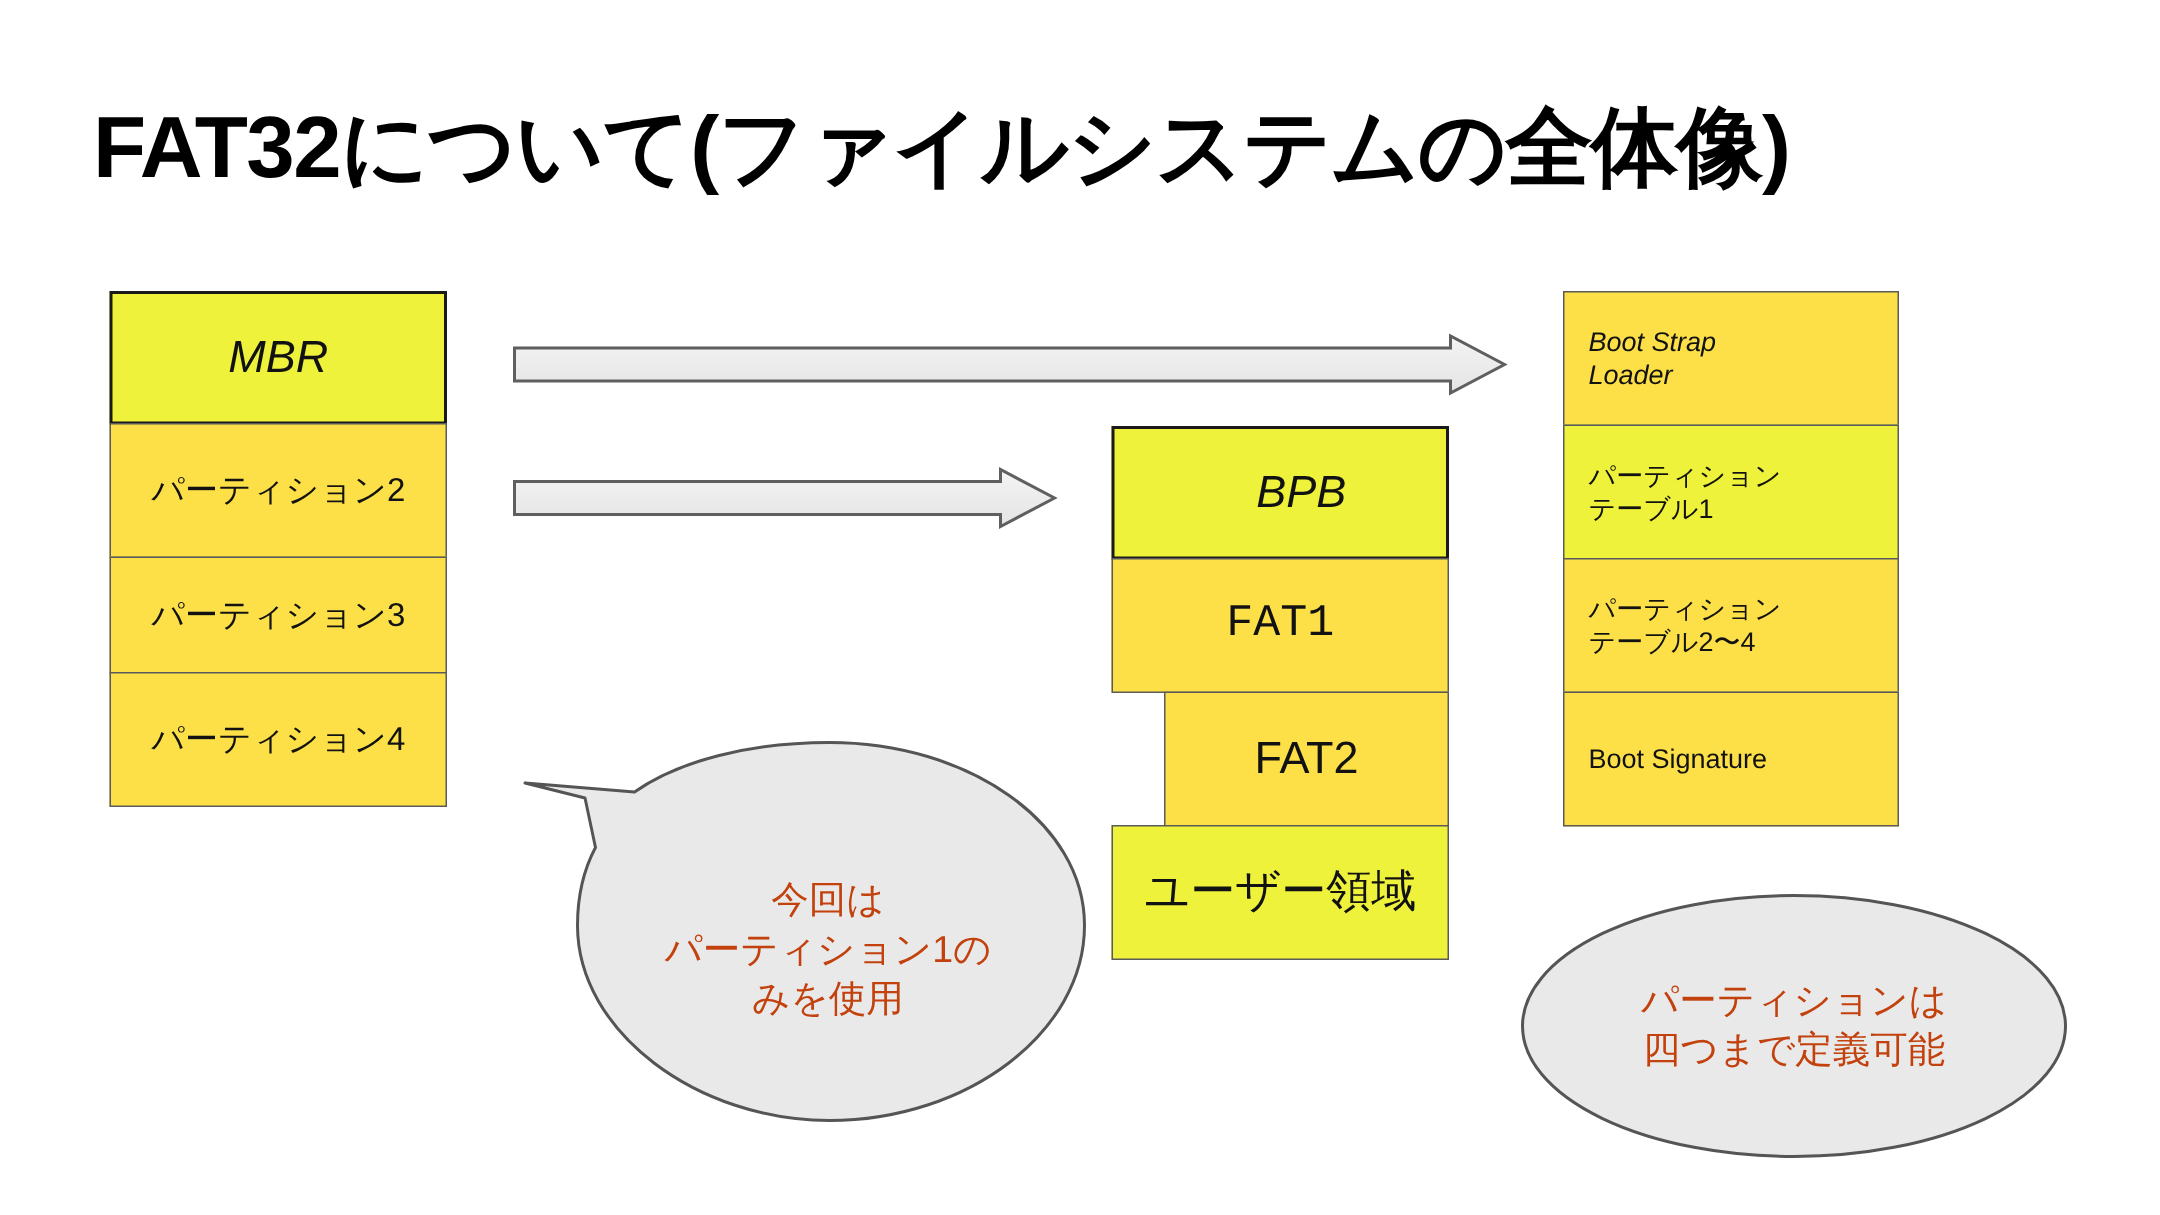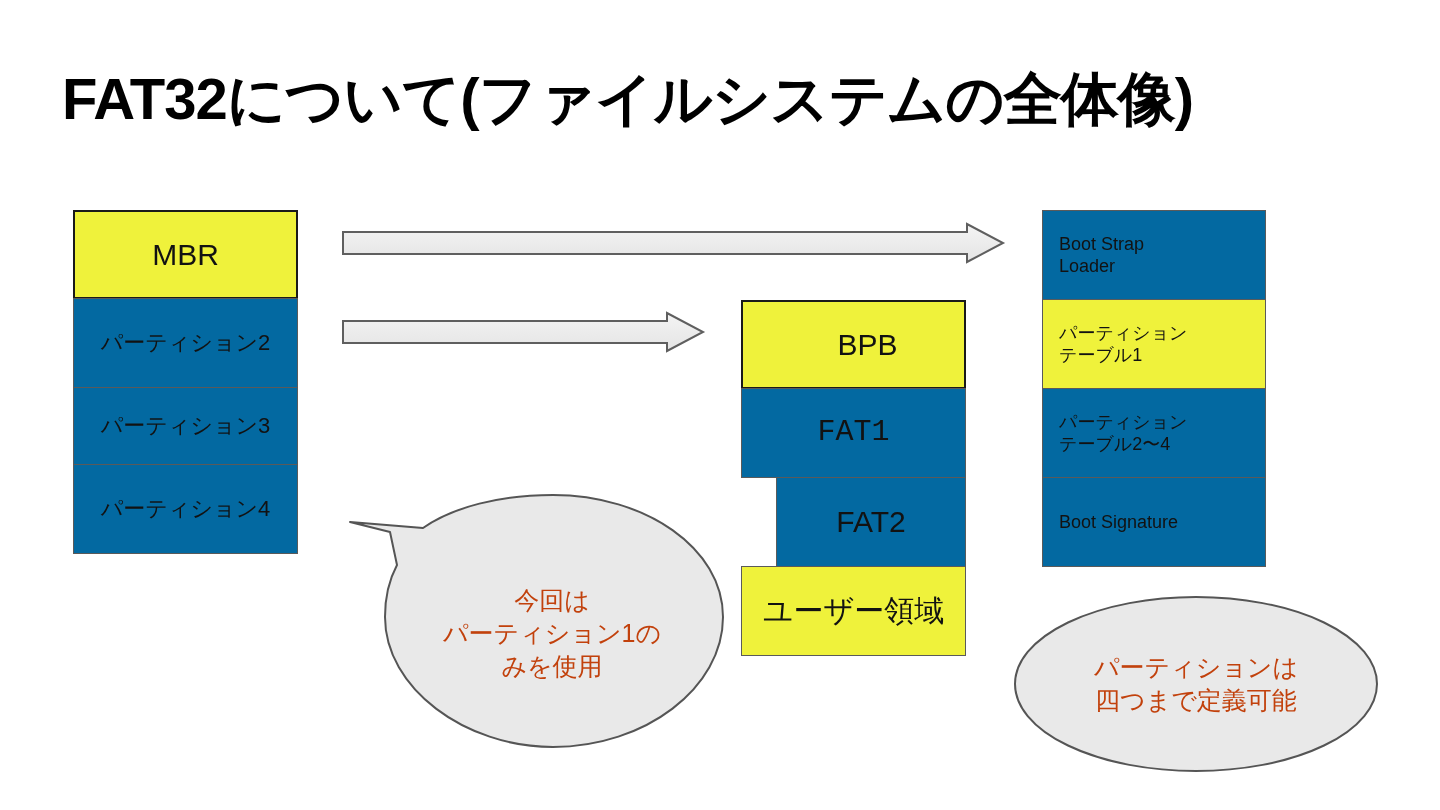--- a/index.html
+++ b/index.html
@@ -37,23 +37,24 @@
   }
   .cell {
     box-sizing: border-box;
     border: 1px solid #5a5a5a;
     margin-top: -1px;
     display: flex;
     align-items: center;
     overflow: hidden;
   }
   .cell:first-child {
-    margin-top: 16px;
-  }
-  .cell.gray  { background: #0369a1; }
+    margin-top: 0;
+    font-style: italic;
+  }
+  .cell.gray  { background: #fde047; }
   .cell.yellow{ background: #eff23b; }
   .cell.dark-border { border: 2px solid #1a1a1a; }
 
   .cell .txt {
     width: 100%;
     color: #121212;
     line-height: 1.25;
   }
   .cell.center .txt { text-align: center; }
   .cell.left   .txt { text-align: left; padding-left: 16px; }

